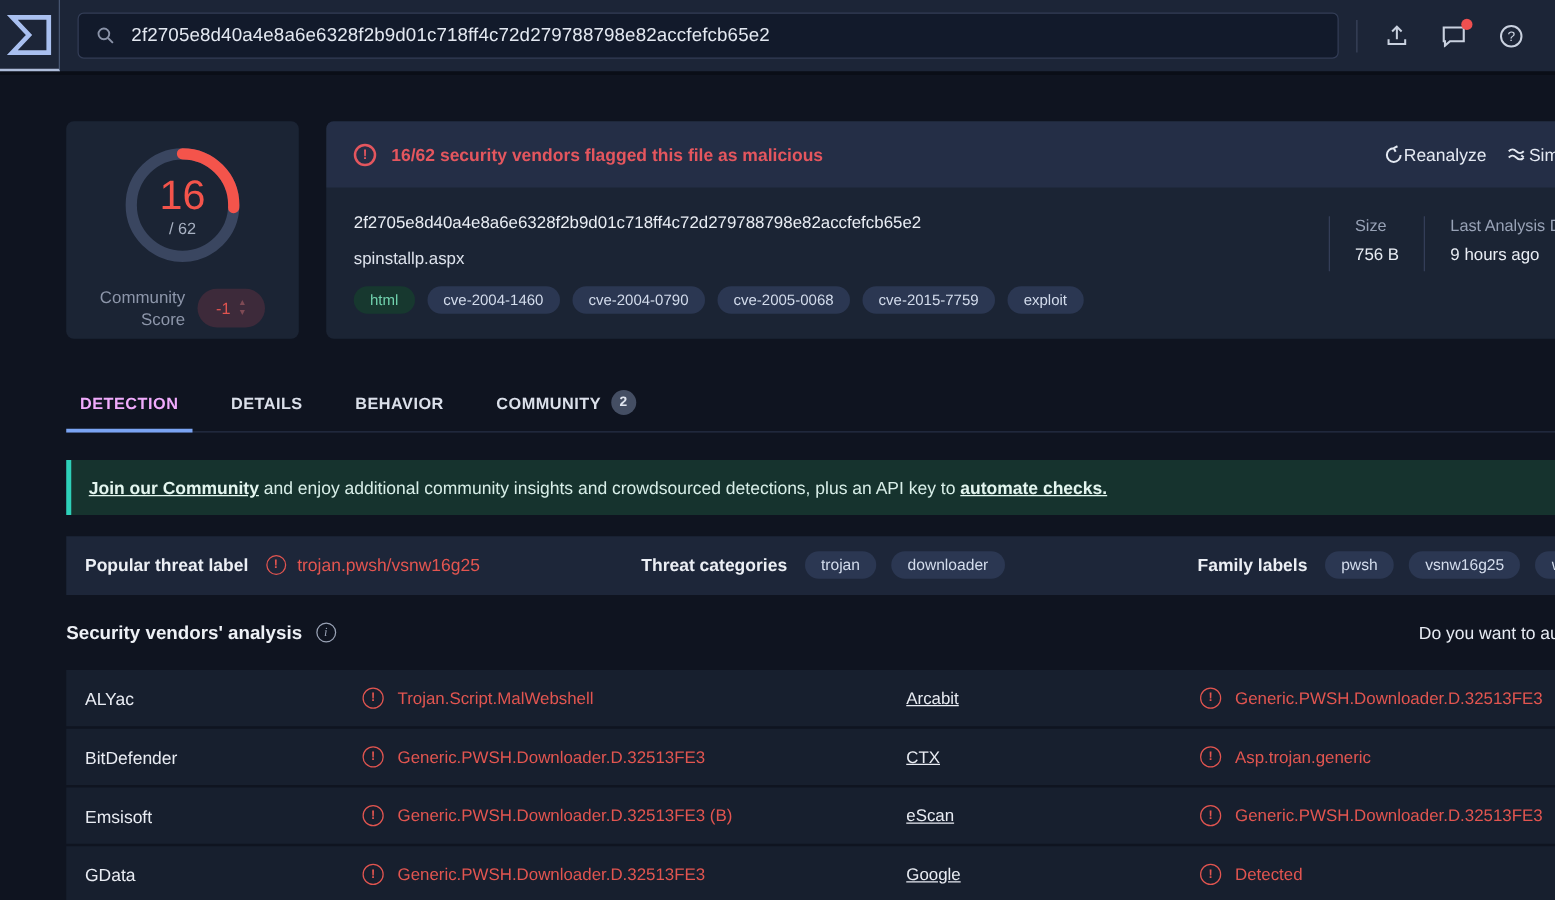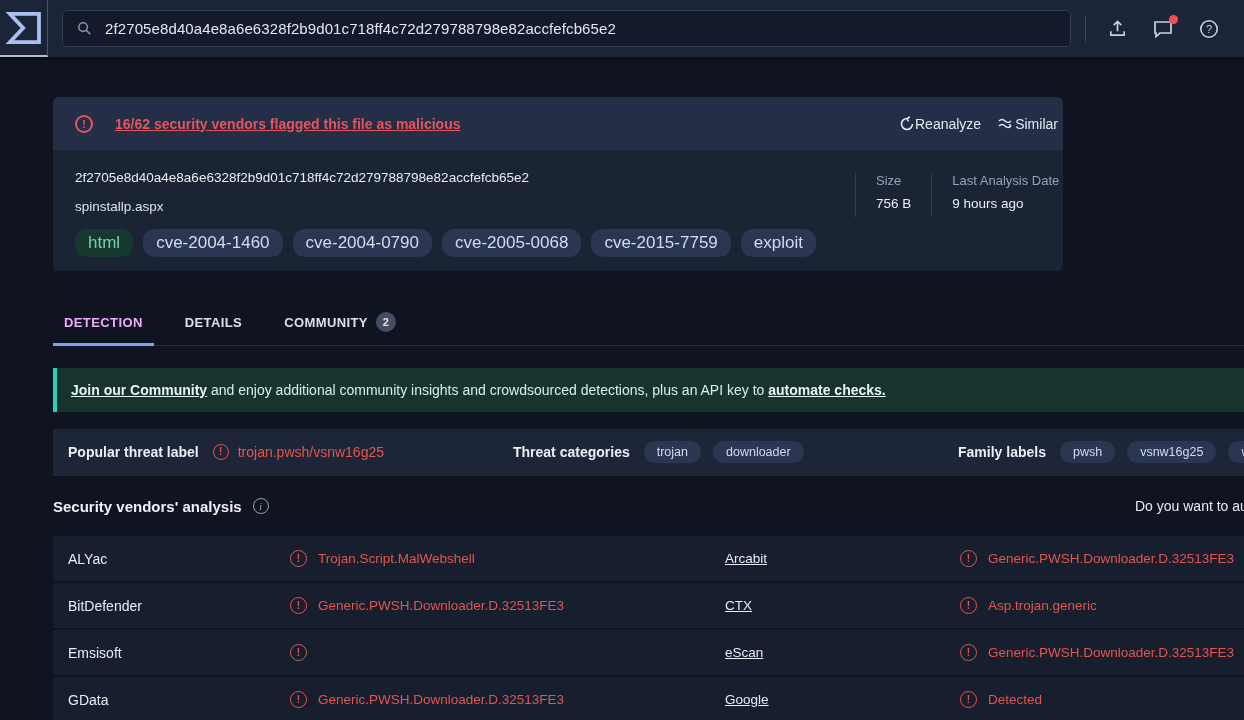--- a/index.html
+++ b/index.html
@@ -28,28 +28,28 @@
   .score-den{font-size:13px;color:#a9b2c3;margin-top:3px;}
   .community{display:flex;align-items:center;margin-top:12px;gap:10px;}
   .community-label{font-size:13.5px;color:#8d96aa;text-align:right;line-height:1.3;}
   .cs-pill{width:54px;height:31px;background:#3d2a3a;border-radius:16px;display:flex;align-items:center;
     justify-content:center;gap:6px;color:#e0534f;font-size:13px;}
   .steppers{display:flex;flex-direction:column;font-size:7px;color:#7e4a54;line-height:1.1;}
   .file-card{width:1010px;height:174px;background:#1b2434;border-radius:6px;position:relative;overflow:hidden;flex:none;}
   .file-card-header{height:53px;background:#242e46;display:flex;align-items:center;padding:0 22px;}
   .alert-icon{width:18px;height:18px;border:2px solid #e4565e;border-radius:50%;color:#e4565e;
     font-size:11px;font-weight:700;display:flex;align-items:center;justify-content:center;flex:none;}
-  .alert-text{margin-left:22px;font-size:14px;font-weight:700;color:#e4565e;white-space:nowrap;text-decoration:underline;}
+  .alert-text{margin-left:12px;font-size:14px;font-weight:700;color:#e4565e;white-space:nowrap;}
   .header-buttons{position:absolute;top:0;left:846px;height:53px;display:flex;align-items:center;gap:17px;}
   .hd-btn{display:flex;align-items:center;gap:0;color:#e4e9f2;font-size:14px;white-space:nowrap;cursor:pointer;}
   .file-body{padding:20px 22px 0;}
   .hash-line{font-size:13.5px;color:#e9edf4;white-space:nowrap;}
   .file-name{font-size:13.5px;color:#dde2ec;margin-top:14px;}
   .tags{display:flex;gap:10px;margin-top:15px;}
-  .tag{background:#2b3752;color:#d3dcec;font-size:17px;padding:4px 13px;border-radius:12px;white-space:nowrap;cursor:pointer;text-align:center;}
+  .tag{background:#2b3752;color:#d3dcec;font-size:12px;padding:4px 13px;border-radius:12px;white-space:nowrap;cursor:pointer;text-align:center;}
   .tag.green{background:#17382f;color:#71d1ad;}
   .meta{position:absolute;left:802px;top:76px;display:flex;}
   .meta-div{width:1px;background:#343e58;height:44px;}
   .meta-block{padding:0 20px;white-space:nowrap;}
   .meta-label{font-size:13px;color:#98a2b6;}
   .meta-value{font-size:13.5px;color:#e9edf4;margin-top:8px;}
   
   .tabs{margin-left:53px;width:1250px;display:flex;border-bottom:1px solid #272f45;margin-top:26px;}
   .tab{position:relative;padding:15px 11px 13px;margin-right:20px;font-size:13px;font-weight:700;
     letter-spacing:.4px;color:#dbe0ea;display:flex;align-items:center;gap:8px;cursor:pointer;white-space:nowrap;}
@@ -121,20 +121,45 @@
       <svg width="20" height="20" viewBox="0 0 20 20">
         <circle cx="10" cy="10" r="8.2" fill="none" stroke="currentColor" stroke-width="1.6"></circle>
         <text x="10" y="14" text-anchor="middle" font-size="11" fill="currentColor" font-family="Liberation Sans,sans-serif">?</text>
       </svg>
     </div>
   </div>
 </div>
 
 <div class="hero">
 
+  <div class="score-card">
+    <div class="donut">
+      <svg width="106" height="106" viewBox="0 0 106 106">
+        <circle cx="53" cy="53" r="41" fill="none" stroke="#3a4660" stroke-width="9"></circle>
+        <circle cx="53" cy="53" r="41" fill="none" stroke="#f4544b" stroke-width="9" stroke-linecap="round" stroke-dasharray="66.5 191.1" transform="rotate(-90 53 53)"></circle>
+      </svg>
+      <div class="donut-center">
+        <div class="score-num">16</div>
+        <div class="score-den">/ 62</div>
+      </div>
+    </div>
+    <div class="community">
+      <div class="community-label">
+        <div>Community</div>
+        <div>Score</div>
+      </div>
+      <div class="cs-pill">
+        <span>-1</span>
+        <span class="steppers">
+          <span>▲</span>
+          <span>▼</span>
+        </span>
+      </div>
+    </div>
+  </div>
 
   <div class="file-card">
     <div class="file-card-header">
       <span class="alert-icon">!</span>
       <span class="alert-text">16/62 security vendors flagged this file as malicious</span>
     </div>
     <div class="header-buttons">
       <div class="hd-btn">
         <svg width="16" height="16" viewBox="0 0 16 16">
           <path d="M13.5 8 A5.5 5.5 0 1 1 8 2.5 M8 2.5 L11 1 M8 2.5 L9.5 5.4" fill="none" stroke="#e4e9f2" stroke-width="1.6"></path>
@@ -176,20 +201,23 @@
 </div>
 
 <div class="tabs">
   <div class="tab active">
       <span>DETECTION</span>
     </div>
   <div class="tab">
       <span>DETAILS</span>
     </div>
   <div class="tab">
+      <span>BEHAVIOR</span>
+    </div>
+  <div class="tab">
     <span>COMMUNITY</span>
     <span class="badge">2</span>
   </div>
 </div>
 
 <div class="banner">
   <a>Join our Community</a><span> and enjoy additional community insights and crowdsourced detections, plus an API key to </span><a>automate checks.</a>
 </div>
 
 <div class="threat-row">
@@ -255,20 +283,21 @@
       <span>Asp.trojan.generic</span>
         </span>
       </div>
   </div>
 
   <div class="vrow">
     <div class="c-vendor1">Emsisoft</div>
     <div class="c-result1">
         <span class="result">
       <span class="r-icon">!</span>
+      <span>Generic.PWSH.Downloader.D.32513FE3 (B)</span>
         </span>
       </div>
     <div class="c-vendor2">eScan</div>
     <div class="c-result2">
         <span class="result">
       <span class="r-icon">!</span>
       <span>Generic.PWSH.Downloader.D.32513FE3</span>
         </span>
       </div>
   </div>

